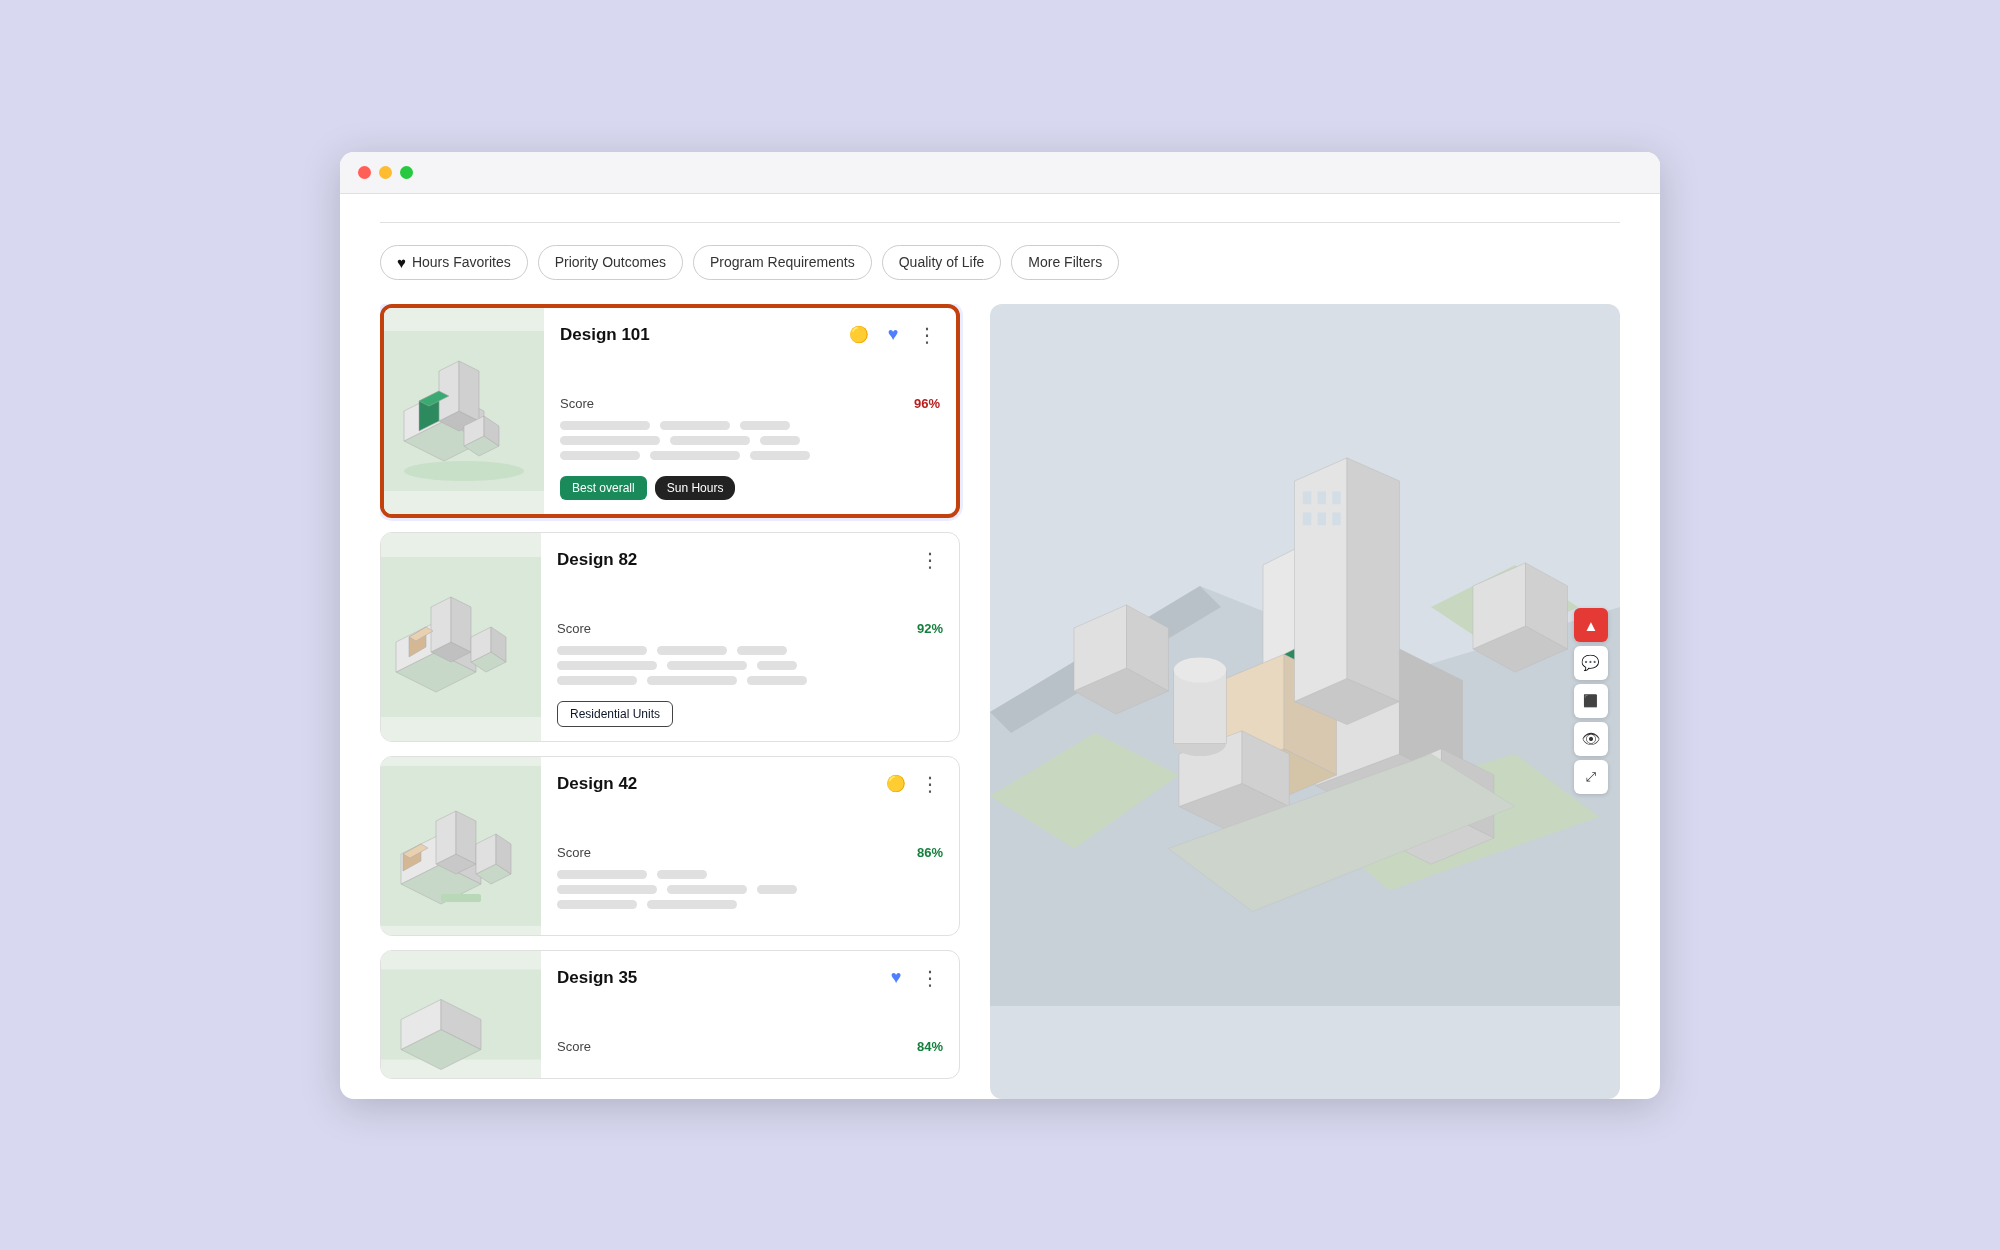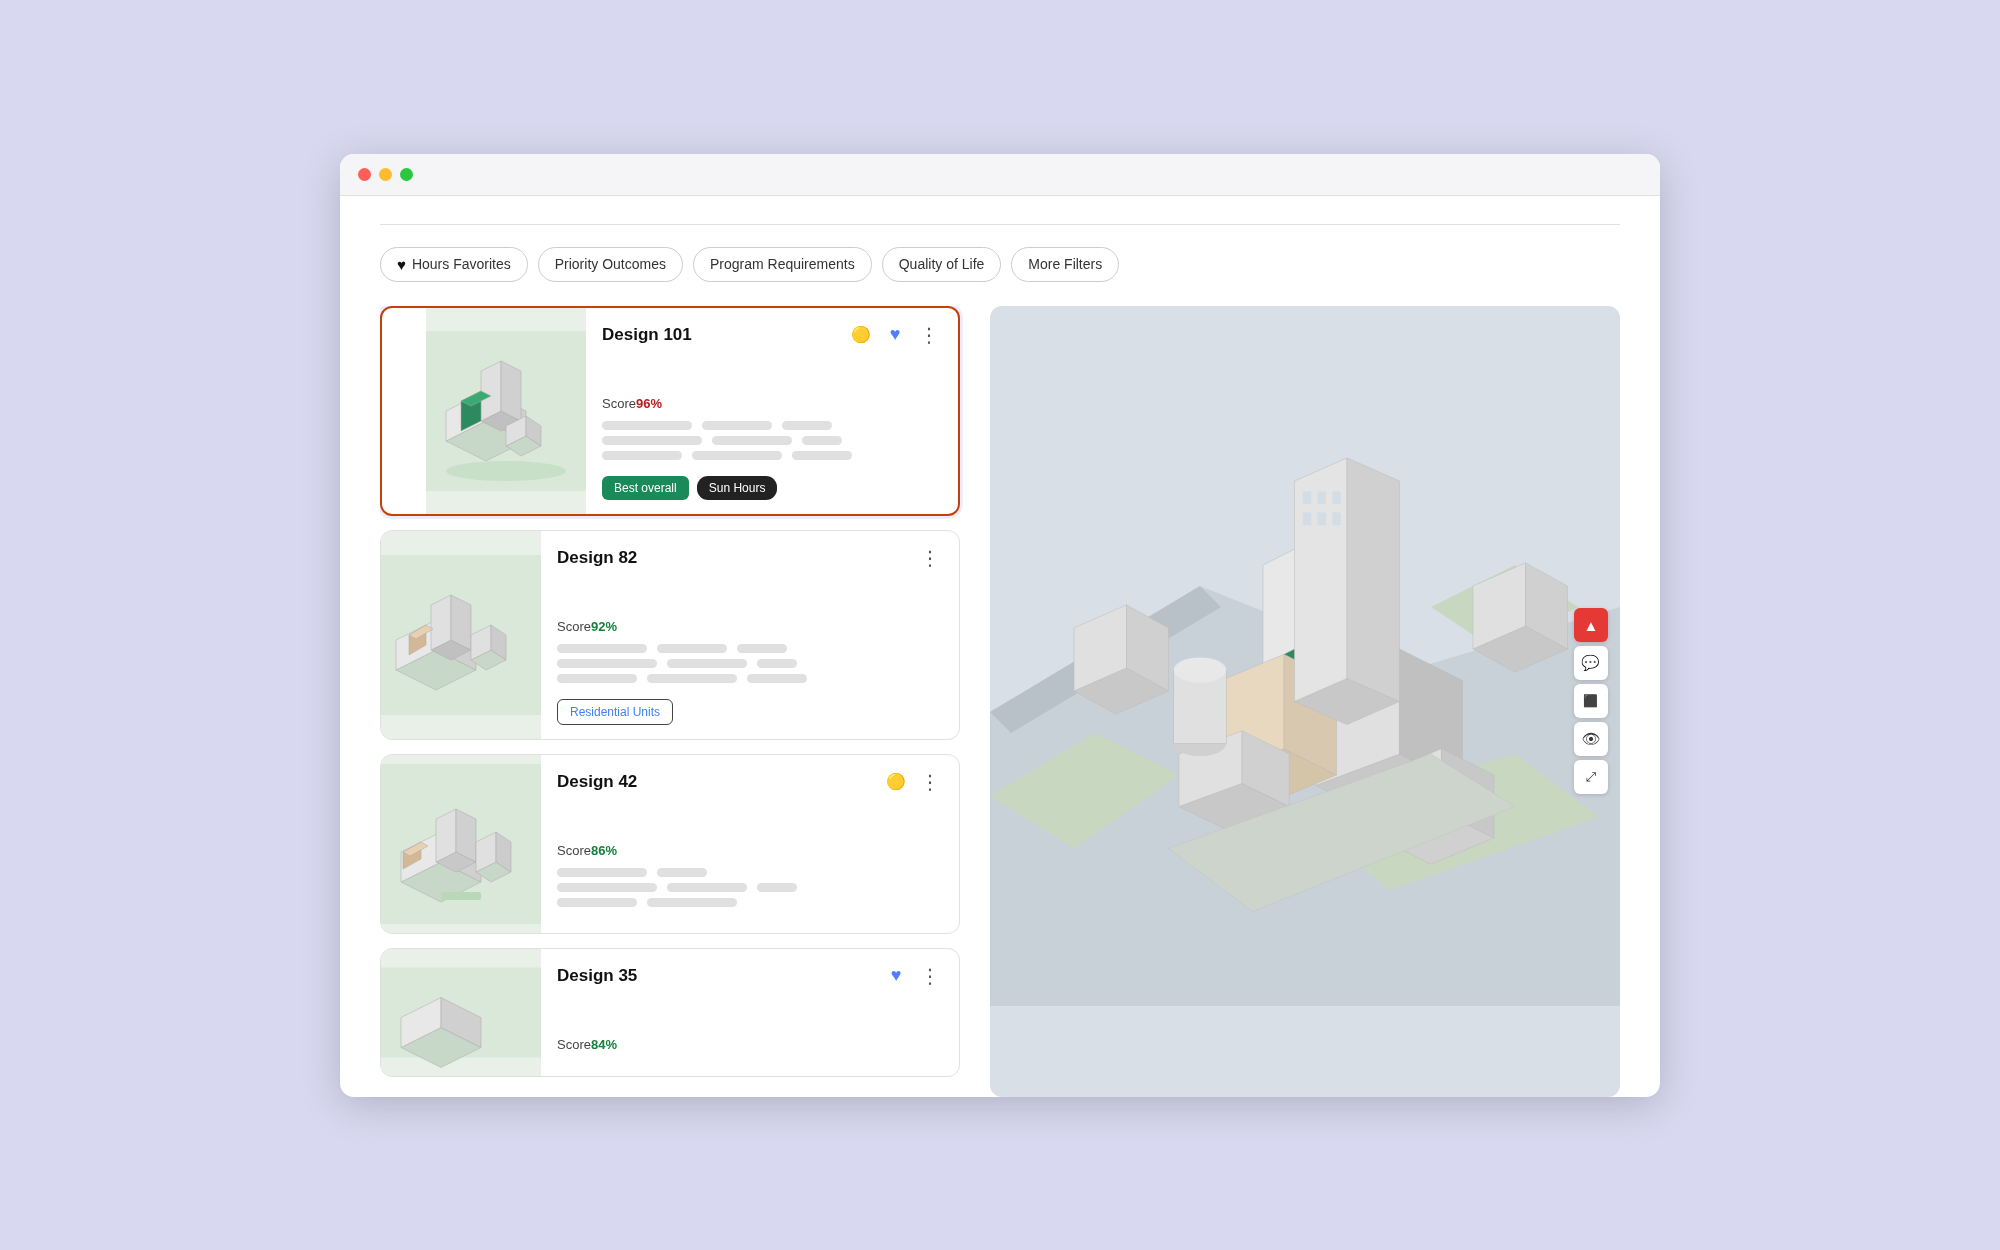--- a/index.html
+++ b/index.html
@@ -105,23 +105,22 @@
     }
     .card {
       border: 1.5px solid #e0e0e0;
       border-radius: 12px;
       display: flex;
       overflow: hidden;
       background: #fff;
       position: relative;
     }
     .card.selected {
-      border: 2px solid #c2410c;
+      border: 4px solid #c2410c;
       box-shadow: 0 0 0 3px rgba(96,96,255,0.12);
-      padding-left: 44px;
     }
     .card-thumb {
       width: 160px;
       min-height: 160px;
       flex-shrink: 0;
       background: #e8f0e8;
       position: relative;
       overflow: hidden;
     }
     .card-thumb svg {
@@ -157,20 +156,21 @@
       justify-content: center;
       font-size: 18px;
       width: 26px;
       height: 26px;
     }
     .icon-comment { color: #f5a623; font-size: 16px; }
     .icon-heart-filled { color: #4f7fff; }
     .icon-more { color: #555; font-size: 20px; }
     .score-row {
       display: flex;
+      justify-content: space-between;
       align-items: center;
       margin-bottom: 10px;
       margin-top: 40px;
     }
     .score-label {
       font-size: 13px;
       color: #444;
       font-weight: 500;
     }
     .score-value {
@@ -204,21 +204,21 @@
     }
     .tag {
       padding: 5px 12px;
       border-radius: 6px;
       font-size: 12px;
       font-weight: 400;
       cursor: default;
     }
     .tag-green { background: #1a8a5a; color: #fff; }
     .tag-dark { background: #222; color: #fff; border-radius: 11px; }
-    .tag-outlined { border: 1.5px solid #444; color: #3b82f6; background: #fff; }
+    .tag-outlined { border: 1.5px solid #444; color: #0f172a; background: #fff; }
     .map-panel {
       flex: 1;
       margin-left: 20px;
       border-radius: 12px;
       overflow: hidden;
       background: #d9dfe6;
       min-height: 580px;
       position: relative;
     }
     .map-panel svg {

